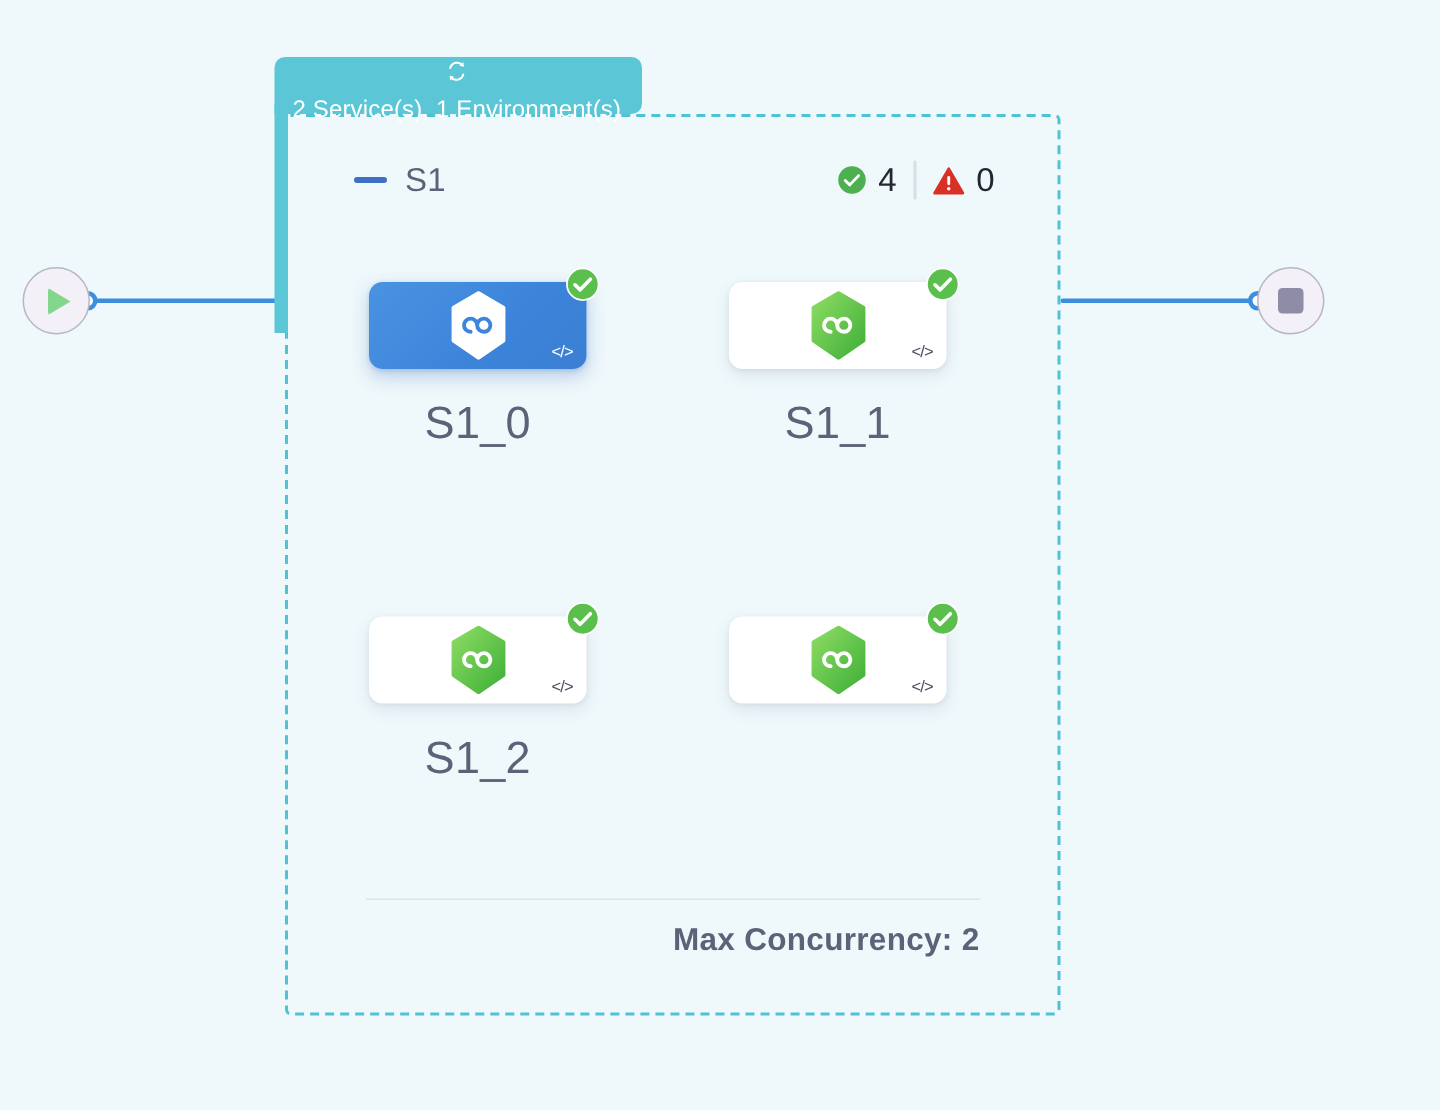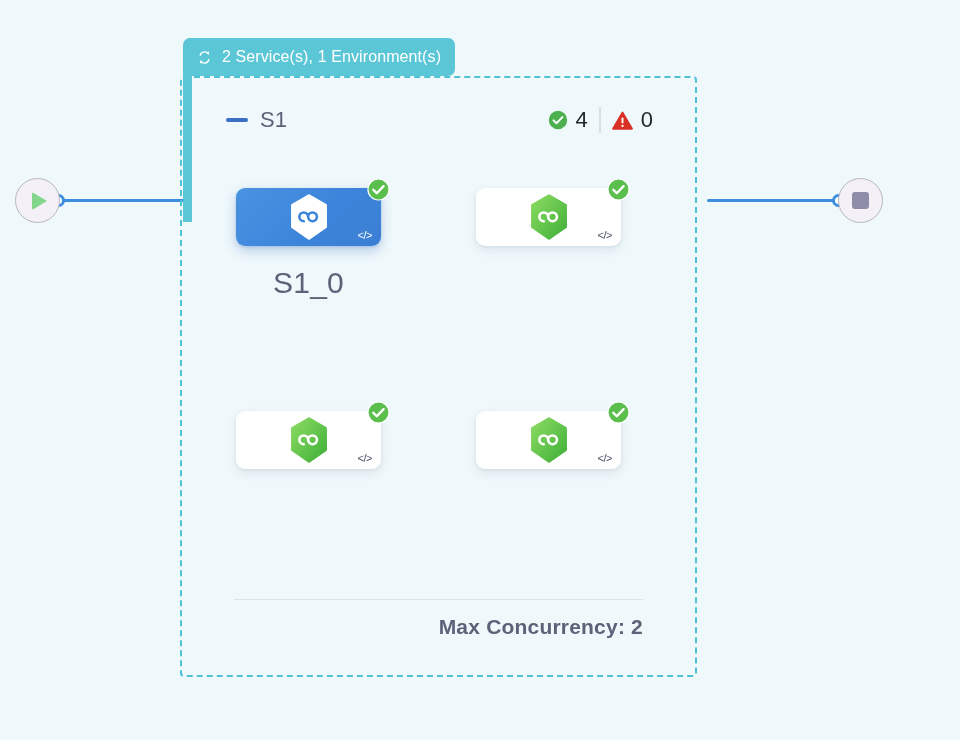--- a/index.html
+++ b/index.html
@@ -88,38 +88,39 @@
     border-radius: 7px 7px 7px 0;
     display: flex;
     align-items: center;
     gap: 8px;
     padding: 0 14px 0 12px;
     box-sizing: border-box;
     color: #ffffff;
     font-size: 16px;
     white-space: nowrap;
     z-index: 4;
+    flex-direction: column;
   }
   .group-header-title { letter-spacing: 0.1px; }
 
   .loop-icon { display: block; width: 19px; height: 19px; flex: 0 0 auto; }
 
   .group-spine {
     position: absolute;
     left: 183px;
     top: 70px;
     width: 9px;
     height: 152px;
     background: #5bc6d6;
     z-index: 3;
   }
 
   .group-body {
     position: absolute;
-    left: 180px;
+    left: 190px;
     top: 76px;
     width: 517px;
     height: 601px;
     box-sizing: border-box;
     border: 2px dashed #4fc3d5;
     border-radius: 4px;
     background: transparent;
     z-index: 2;
   }
 
@@ -348,20 +349,21 @@
           <path d="M16.5 28.4a4.6 4.6 0 1 1 4.6-4.6c0 2.6 2.1 4.6 4.7 4.6a4.6 4.6 0 1 0-4.7-4.6" fill="none" stroke="#ffffff" stroke-width="2.7" stroke-linecap="round" stroke-linejoin="round"></path>
         </svg>
         <span class="code-glyph">&lt;/&gt;</span>
         <span class="node-status">
           <svg viewBox="0 0 24 24" aria-hidden="true">
             <circle cx="12" cy="12" r="11" fill="#5bbf4e" stroke="#ffffff" stroke-width="1.2"></circle>
             <path d="M6.6 12.4l3.6 3.5 7.1-7.4" fill="none" stroke="#ffffff" stroke-width="2.5" stroke-linecap="round" stroke-linejoin="round"></path>
           </svg>
         </span>
       </div>
+      <div class="node-label">S1_1</div>
     </div>
 
     <div class="node node-r1c0">
       <div class="node-card plain">
         <svg class="hex-icon" viewBox="0 0 44 48" aria-hidden="true">
           <defs>
             <linearGradient id="gHex2" x1="0" y1="0" x2="1" y2="1">
               <stop offset="0%" stop-color="#8ddc63"></stop>
               <stop offset="100%" stop-color="#3faf38"></stop>
             </linearGradient>
@@ -370,20 +372,21 @@
           <path d="M16.5 28.4a4.6 4.6 0 1 1 4.6-4.6c0 2.6 2.1 4.6 4.7 4.6a4.6 4.6 0 1 0-4.7-4.6" fill="none" stroke="#ffffff" stroke-width="2.7" stroke-linecap="round" stroke-linejoin="round"></path>
         </svg>
         <span class="code-glyph">&lt;/&gt;</span>
         <span class="node-status">
           <svg viewBox="0 0 24 24" aria-hidden="true">
             <circle cx="12" cy="12" r="11" fill="#5bbf4e" stroke="#ffffff" stroke-width="1.2"></circle>
             <path d="M6.6 12.4l3.6 3.5 7.1-7.4" fill="none" stroke="#ffffff" stroke-width="2.5" stroke-linecap="round" stroke-linejoin="round"></path>
           </svg>
         </span>
       </div>
+      <div class="node-label">S1_2</div>
     </div>
 
     <div class="node node-r1c1">
       <div class="node-card plain">
         <svg class="hex-icon" viewBox="0 0 44 48" aria-hidden="true">
           <defs>
             <linearGradient id="gHex3" x1="0" y1="0" x2="1" y2="1">
               <stop offset="0%" stop-color="#8ddc63"></stop>
               <stop offset="100%" stop-color="#3faf38"></stop>
             </linearGradient>

